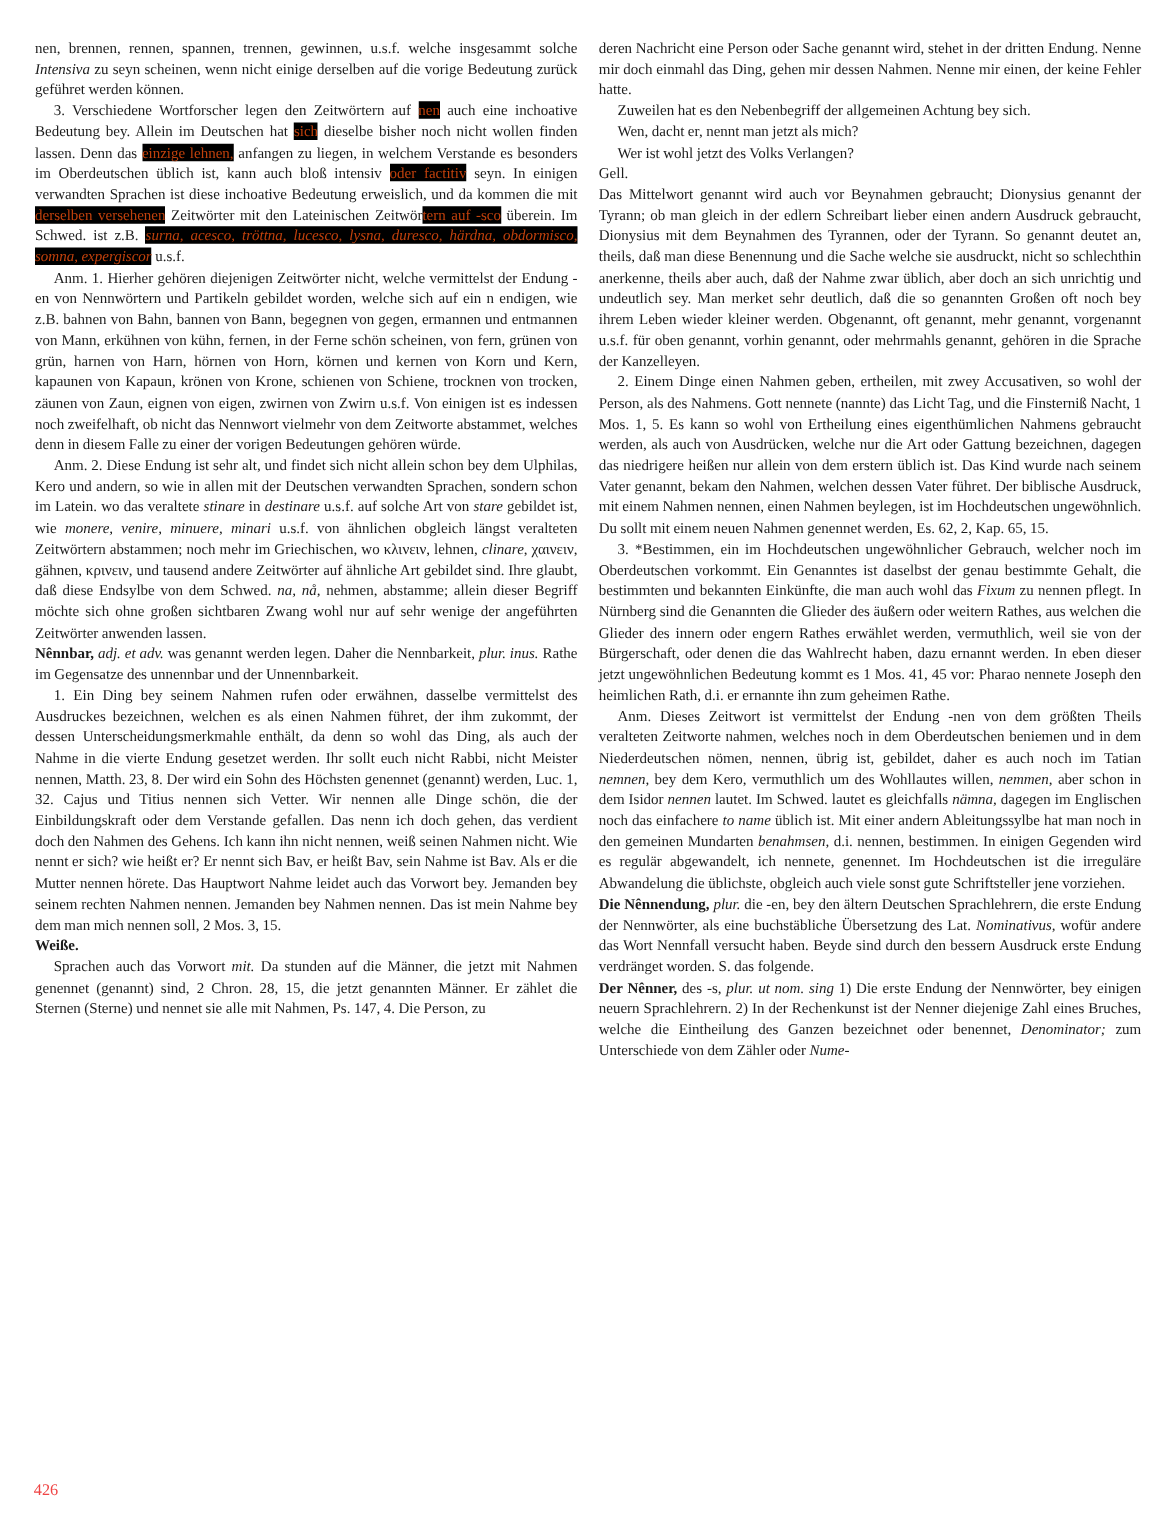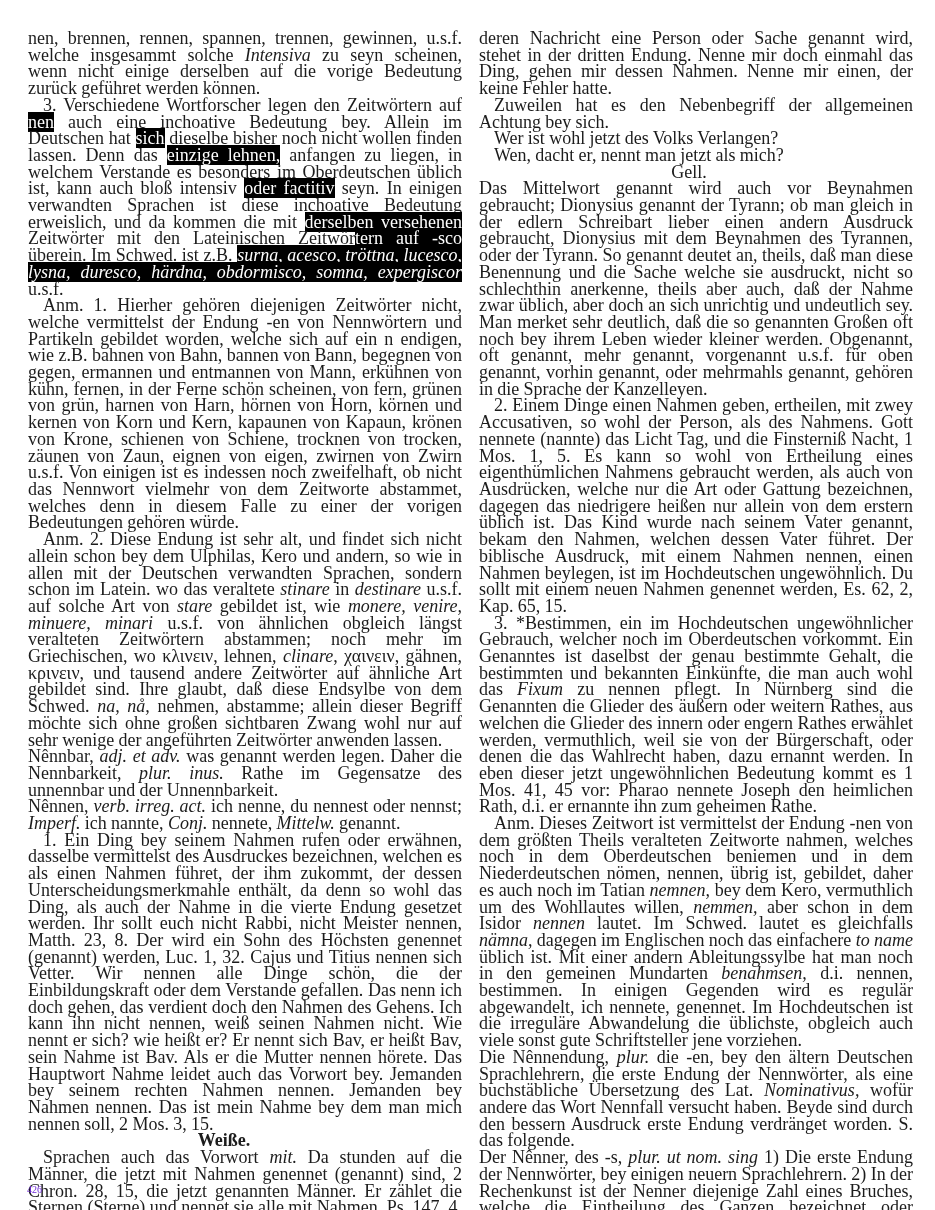--- a/index.html
+++ b/index.html
@@ -8,59 +8,58 @@
     width:935px; height:1210px; position:relative; overflow:hidden;
     font-family:"Liberation Serif", serif; color:#1c1c1c;
   }
   .page {
     position:absolute; inset:0;
     padding:30px 22px 20px 28px;
     display:flex; gap:17px;
   }
   .col {
     width:434px;
-    font-size:18px; line-height:16.7px;
+    font-size:12px; line-height:16.7px;
     text-align:justify;
     hyphens:auto; -webkit-hyphens:auto;
     word-spacing:-0.2px;
   }
   .para { text-indent:15px; }
   .para.noindent { text-indent:0; }
   .para.verse { text-indent:15px; text-align:left; }
-  .para.attrib { text-indent:0; text-align:center; }
+  .para.attrib { text-indent:0; text-align:left; }
   .col1 .para.attrib { padding-right:42px;font-weight:bold; }
   .col2 .para.attrib { padding-right:14px; }
-  .b { font-weight:normal; }
+  .b { font-weight:bold; }
   .i { font-style:italic; }
-  .hl { background:#000; color:#ffffff; }
+  .hl { background:#000; color:#c2410c; }
   .page-number {
     position:absolute; left:27px; top:1184px;
-    font-size:10px; font-family:"Liberation Serif", serif; color:#6d28d9;
+    font-size:13px; font-family:"Liberation Serif", serif; color:#ef4444;
   }
 </style>
 </head>
 <body>
 
 <div class="page">
   <div class="col col1" id="col-left">
       <div class="para noindent"><span>nen, brennen, rennen, spannen, trennen, gewinnen, u.s.f. welche insgesammt solche </span><span class="i">Intensiva</span><span> zu seyn scheinen, wenn nicht einige derselben auf die vorige Bedeutung zurück geführet werden können.</span></div>
       <div class="para indent"><span>3. Verschiedene Wortforscher legen den Zeitwörtern auf </span><span class="hl">nen</span><span> auch eine inchoative Bedeutung bey. Allein im Deutschen hat </span><span class="hl">sich</span><span> dieselbe bisher noch nicht wollen finden lassen. Denn das </span><span class="hl">einzige lehnen,</span><span> anfangen zu liegen, in welchem Verstande es besonders im Oberdeutschen üblich ist, kann auch bloß intensiv </span><span class="hl">oder factitiv</span><span> seyn. In einigen verwandten Sprachen ist diese inchoative Bedeutung erweislich, und da kommen die mit </span><span class="hl">derselben versehenen</span><span> Zeitwörter mit den Lateinischen Zeitwör</span><span class="hl">tern auf -sco</span><span> überein. Im Schwed. ist z.B. </span><span class="i hl">surna, acesco, tröttna, lucesco, lysna, duresco, härdna, obdormisco, somna, expergiscor</span><span> u.s.f.</span></div>
       <div class="para indent"><span>Anm. 1. Hierher gehören diejenigen Zeitwörter nicht, welche vermittelst der Endung -en von Nennwörtern und Partikeln gebildet worden, welche sich auf ein n endigen, wie z.B. bahnen von Bahn, bannen von Bann, begegnen von gegen, ermannen und entmannen von Mann, erkühnen von kühn, fernen, in der Ferne schön scheinen, von fern, grünen von grün, harnen von Harn, hörnen von Horn, körnen und kernen von Korn und Kern, kapaunen von Kapaun, krönen von Krone, schienen von Schiene, trocknen von trocken, zäunen von Zaun, eignen von eigen, zwirnen von Zwirn u.s.f. Von einigen ist es indessen noch zweifelhaft, ob nicht das Nennwort vielmehr von dem Zeitworte abstammet, welches denn in diesem Falle zu einer der vorigen Bedeutungen gehören würde.</span></div>
       <div class="para indent"><span>Anm. 2. Diese Endung ist sehr alt, und findet sich nicht allein schon bey dem Ulphilas, Kero und andern, so wie in allen mit der Deutschen verwandten Sprachen, sondern schon im Latein. wo das veraltete </span><span class="i">stinare</span><span> in </span><span class="i">destinare</span><span> u.s.f. auf solche Art von </span><span class="i">stare</span><span> gebildet ist, wie </span><span class="i">monere, venire, minuere, minari</span><span> u.s.f. von ähnlichen obgleich längst veralteten Zeitwörtern abstammen; noch mehr im Griechischen, wo κλινειν, lehnen, </span><span class="i">clinare</span><span>, χαινειν, gähnen, κρινειν, und tausend andere Zeitwörter auf ähnliche Art gebildet sind. Ihre glaubt, daß diese Endsylbe von dem Schwed. </span><span class="i">na, nå,</span><span> nehmen, abstamme; allein dieser Begriff möchte sich ohne großen sichtbaren Zwang wohl nur auf sehr wenige der angeführten Zeitwörter anwenden lassen.</span></div>
       <div class="para noindent"><span class="b">Nênnbar,</span><span> </span><span class="i">adj. et adv.</span><span> was genannt werden legen. Daher die Nennbarkeit, </span><span class="i">plur. inus.</span><span> Rathe im Gegensatze des unnennbar und der Unnennbarkeit.</span></div>
-      <div class="para noindent"><span class="b">Nênnen,</span><span> </span><span class="i">verb. irreg. act.</span><span> ich nenne, du nennest oder nennst; </span><span class="i">Imperf.</span><span> ich nannte, </span><span class="i">Conj.</span><span> nennete, </span><span class="i">Mittelw.</span><span> genannt.</span></div>
       <div class="para indent"><span>1. Ein Ding bey seinem Nahmen rufen oder erwähnen, dasselbe vermittelst des Ausdruckes bezeichnen, welchen es als einen Nahmen führet, der ihm zukommt, der dessen Unterscheidungsmerkmahle enthält, da denn so wohl das Ding, als auch der Nahme in die vierte Endung gesetzet werden. Ihr sollt euch nicht Rabbi, nicht Meister nennen, Matth. 23, 8. Der wird ein Sohn des Höchsten genennet (genannt) werden, Luc. 1, 32. Cajus und Titius nennen sich Vetter. Wir nennen alle Dinge schön, die der Einbildungskraft oder dem Verstande gefallen. Das nenn ich doch gehen, das verdient doch den Nahmen des Gehens. Ich kann ihn nicht nennen, weiß seinen Nahmen nicht. Wie nennt er sich? wie heißt er? Er nennt sich Bav, er heißt Bav, sein Nahme ist Bav. Als er die Mutter nennen hörete. Das Hauptwort Nahme leidet auch das Vorwort bey. Jemanden bey seinem rechten Nahmen nennen. Jemanden bey Nahmen nennen. Das ist mein Nahme bey dem man mich nennen soll, 2 Mos. 3, 15.</span></div>
       <div class="para attrib"><span>Weiße.</span></div>
       <div class="para indent"><span>Sprachen auch das Vorwort </span><span class="i">mit.</span><span> Da stunden auf die Männer, die jetzt mit Nahmen genennet (genannt) sind, 2 Chron. 28, 15, die jetzt genannten Männer. Er zählet die Sternen (Sterne) und nennet sie alle mit Nahmen, Ps. 147, 4. Die Person, zu</span></div>
     </div>
   <div class="col col2" id="col-right">
       <div class="para noindent"><span>deren Nachricht eine Person oder Sache genannt wird, stehet in der dritten Endung. Nenne mir doch einmahl das Ding, gehen mir dessen Nahmen. Nenne mir einen, der keine Fehler hatte.</span></div>
       <div class="para indent"><span>Zuweilen hat es den Nebenbegriff der allgemeinen Achtung bey sich.</span></div>
+      <div class="para verse"><span>Wen, dacht er, nennt man jetzt als mich?</span></div>
       <div class="para verse"><span>Wer ist wohl jetzt des Volks Verlangen?</span></div>
-      <div class="para verse"><span>Wen, dacht er, nennt man jetzt als mich?</span></div>
       <div class="para attrib"><span>Gell.</span></div>
       <div class="para noindent"><span>Das Mittelwort genannt wird auch vor Beynahmen gebraucht; Dionysius genannt der Tyrann; ob man gleich in der edlern Schreibart lieber einen andern Ausdruck gebraucht, Dionysius mit dem Beynahmen des Tyrannen, oder der Tyrann. So genannt deutet an, theils, daß man diese Benennung und die Sache welche sie ausdruckt, nicht so schlechthin anerkenne, theils aber auch, daß der Nahme zwar üblich, aber doch an sich unrichtig und undeutlich sey. Man merket sehr deutlich, daß die so genannten Großen oft noch bey ihrem Leben wieder kleiner werden. Obgenannt, oft genannt, mehr genannt, vorgenannt u.s.f. für oben genannt, vorhin genannt, oder mehrmahls genannt, gehören in die Sprache der Kanzelleyen.</span></div>
       <div class="para indent"><span>2. Einem Dinge einen Nahmen geben, ertheilen, mit zwey Accusativen, so wohl der Person, als des Nahmens. Gott nennete (nannte) das Licht Tag, und die Finsterniß Nacht, 1 Mos. 1, 5. Es kann so wohl von Ertheilung eines eigenthümlichen Nahmens gebraucht werden, als auch von Ausdrücken, welche nur die Art oder Gattung bezeichnen, dagegen das niedrigere heißen nur allein von dem erstern üblich ist. Das Kind wurde nach seinem Vater genannt, bekam den Nahmen, welchen dessen Vater führet. Der biblische Ausdruck, mit einem Nahmen nennen, einen Nahmen beylegen, ist im Hochdeutschen ungewöhnlich. Du sollt mit einem neuen Nahmen genennet werden, Es. 62, 2, Kap. 65, 15.</span></div>
       <div class="para indent"><span>3. *Bestimmen, ein im Hochdeutschen ungewöhnlicher Gebrauch, welcher noch im Oberdeutschen vorkommt. Ein Genanntes ist daselbst der genau bestimmte Gehalt, die bestimmten und bekannten Einkünfte, die man auch wohl das </span><span class="i">Fixum</span><span> zu nennen pflegt. In Nürnberg sind die Genannten die Glieder des äußern oder weitern Rathes, aus welchen die Glieder des innern oder engern Rathes erwählet werden, vermuthlich, weil sie von der Bürgerschaft, oder denen die das Wahlrecht haben, dazu ernannt werden. In eben dieser jetzt ungewöhnlichen Bedeutung kommt es 1 Mos. 41, 45 vor: Pharao nennete Joseph den heimlichen Rath, d.i. er ernannte ihn zum geheimen Rathe.</span></div>
       <div class="para indent"><span>Anm. Dieses Zeitwort ist vermittelst der Endung -nen von dem größten Theils veralteten Zeitworte nahmen, welches noch in dem Oberdeutschen beniemen und in dem Niederdeutschen nömen, nennen, übrig ist, gebildet, daher es auch noch im Tatian </span><span class="i">nemnen,</span><span> bey dem Kero, vermuthlich um des Wohllautes willen, </span><span class="i">nemmen,</span><span> aber schon in dem Isidor </span><span class="i">nennen</span><span> lautet. Im Schwed. lautet es gleichfalls </span><span class="i">nämna,</span><span> dagegen im Englischen noch das einfachere </span><span class="i">to name</span><span> üblich ist. Mit einer andern Ableitungssylbe hat man noch in den gemeinen Mundarten </span><span class="i">benahmsen,</span><span> d.i. nennen, bestimmen. In einigen Gegenden wird es regulär abgewandelt, ich nennete, genennet. Im Hochdeutschen ist die irreguläre Abwandelung die üblichste, obgleich auch viele sonst gute Schriftsteller jene vorziehen.</span></div>
       <div class="para noindent"><span class="b">Die Nênnendung,</span><span> </span><span class="i">plur.</span><span> die -en, bey den ältern Deutschen Sprachlehrern, die erste Endung der Nennwörter, als eine buchstäbliche Übersetzung des Lat. </span><span class="i">Nominativus,</span><span> wofür andere das Wort Nennfall versucht haben. Beyde sind durch den bessern Ausdruck erste Endung verdränget worden. S. das folgende.</span></div>
       <div class="para noindent"><span class="b">Der Nênner,</span><span> des -s, </span><span class="i">plur. ut nom. sing</span><span> 1) Die erste Endung der Nennwörter, bey einigen neuern Sprachlehrern. 2) In der Rechenkunst ist der Nenner diejenige Zahl eines Bruches, welche die Eintheilung des Ganzen bezeichnet oder benennet, </span><span class="i">Denominator;</span><span> zum Unterschiede von dem Zähler oder </span><span class="i">Nume-</span></div>
     </div>
   <div class="page-number">426</div>
 </div>

